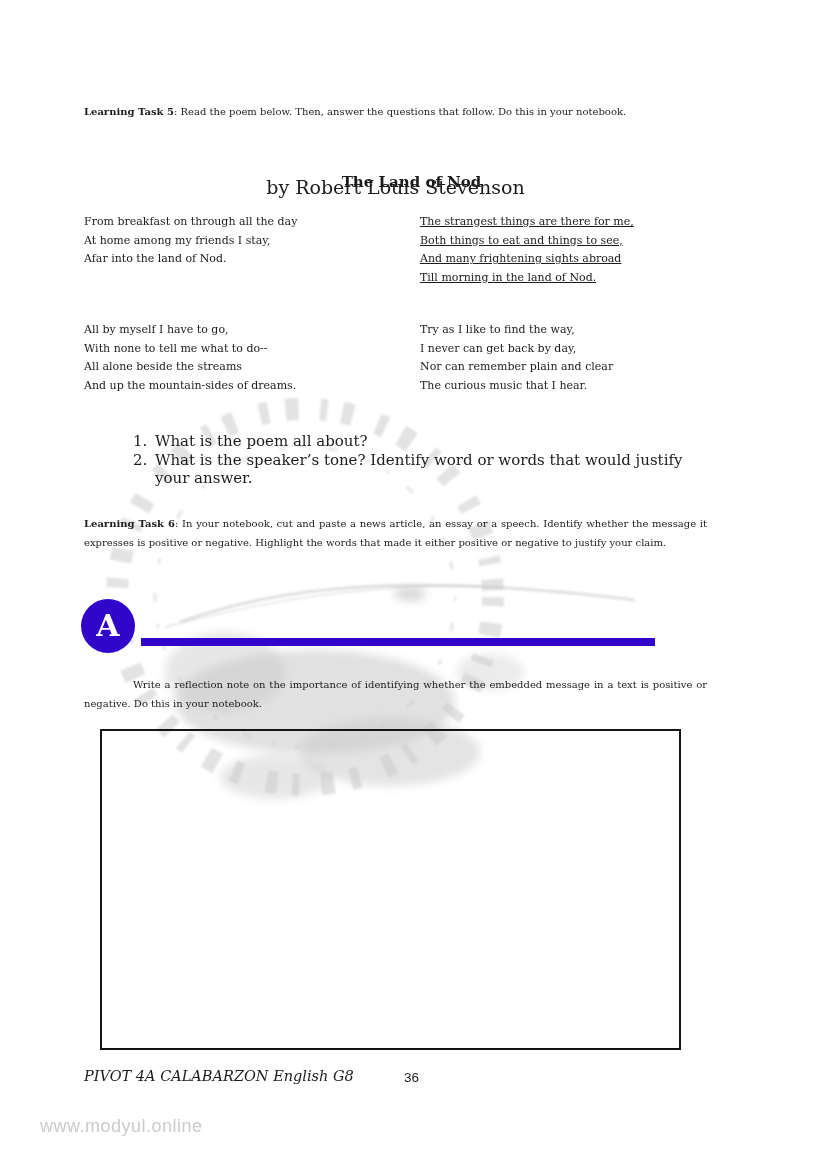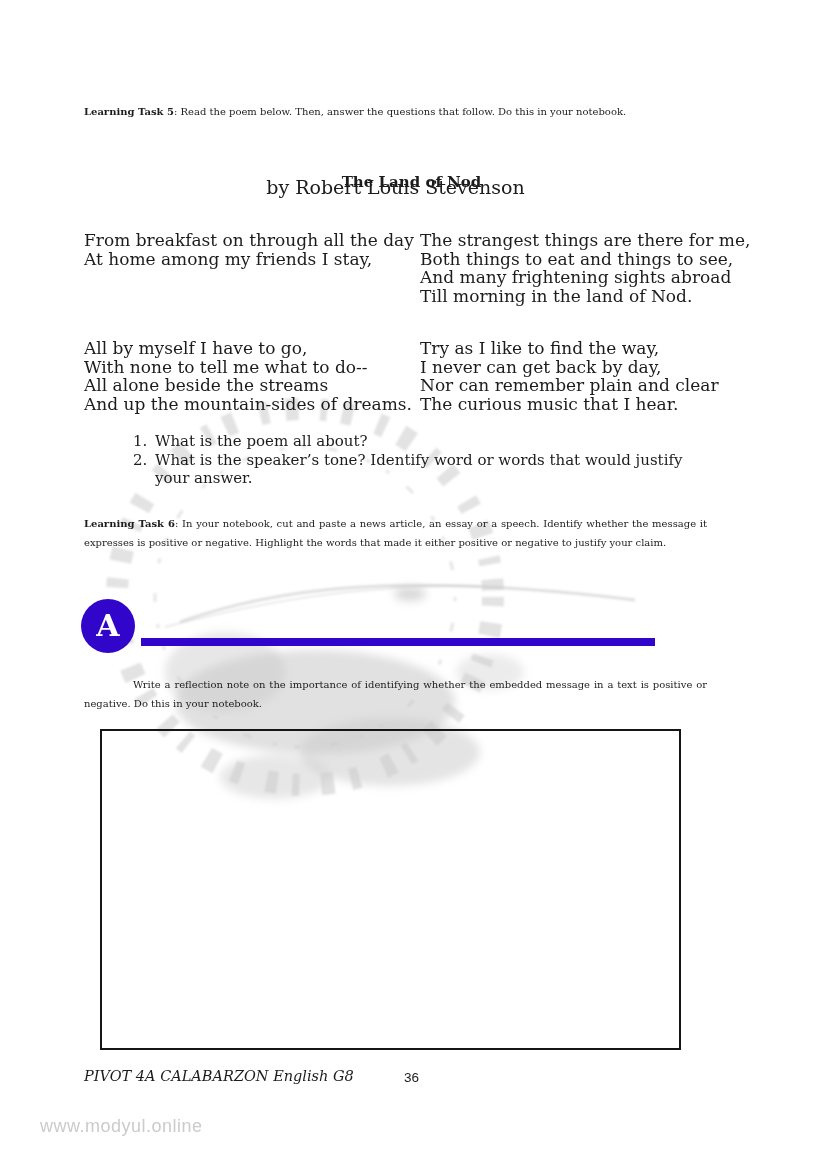--- a/index.html
+++ b/index.html
@@ -7,23 +7,23 @@
     position:relative;width:826px;height:1169px;margin:0 auto;background:#ffffff;
     font-family:"DejaVu Serif","Liberation Serif",serif;color:#1c1c1c;overflow:hidden;
   }
   .stamp{position:absolute;left:60px;top:372px;pointer-events:none;}
   .layer{position:absolute;z-index:2;}
   .para{width:623px;font-size:10px;line-height:18.6px;text-align:justify;margin:0;}
   .task5{left:84px;top:103px;}
   .task-label{font-weight:bold;}
   .poem-title{left:84px;top:157px;width:623px;text-align:center;font-size:15px;font-weight:bold;margin:16px;}
   .poem-byline{left:84px;top:176px;width:623px;text-align:center;font-size:19px;}
-  .stanza{font-size:17px;line-height:18.6px;white-space:nowrap;margin-top:18px;}
+  .stanza{font-size:11px;line-height:18.6px;white-space:nowrap;}
   .s1{left:84px;top:213px;}
-  .s2{left:420px;top:213px;}
+  .s2{left:420px;top:213px;text-decoration:underline;}
   .s3{left:84px;top:321px;}
   .s4{left:420px;top:321px;}
   .questions{left:133px;top:432px;width:566px;font-size:15px;line-height:18.6px;}
   .q-row{display:flex;align-items:flex-start;}
   .q-num{flex:0 0 22px;}
   .q-text{flex:1;}
   .task6{left:84px;top:515px;}
   .badge{
     left:81px;top:599px;width:54px;height:54px;border-radius:50%;
     display:flex;align-items:center;justify-content:center;
@@ -70,20 +70,21 @@
   </svg>
 
   <p class="layer para task5"><span class="task-label">Learning Task 5</span><span>: Read the poem below. Then, answer the questions that follow. Do this in your notebook.</span></p>
 
   <h2 class="layer poem-title">The Land of Nod</h2>
   <div class="layer poem-byline">by Robert Louis Stevenson</div>
 
   <div class="layer stanza s1">
     <div>From breakfast on through all the day</div>
     <div>At home among my friends I stay,</div>
+    <div>Afar into the land of Nod.</div>
   </div>
   <div class="layer stanza s2">
     <div>The strangest things are there for me,</div>
     <div>Both things to eat and things to see,</div>
     <div>And many frightening sights abroad</div>
     <div>Till morning in the land of Nod.</div>
   </div>
   <div class="layer stanza s3">
     <div>All by myself I have to go,</div>
     <div>With none to tell me what to do--</div>

